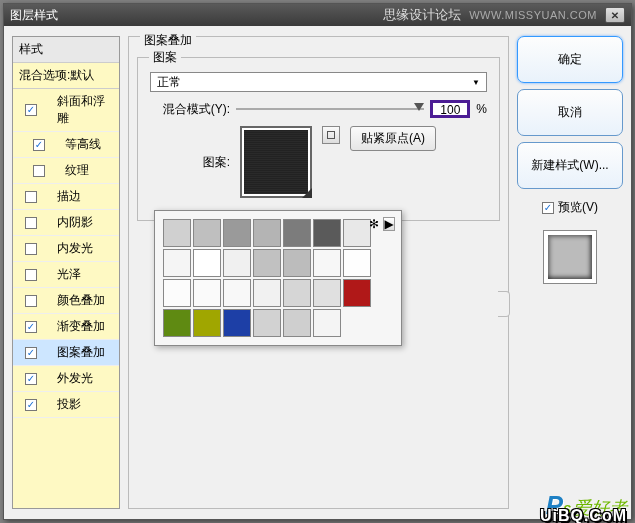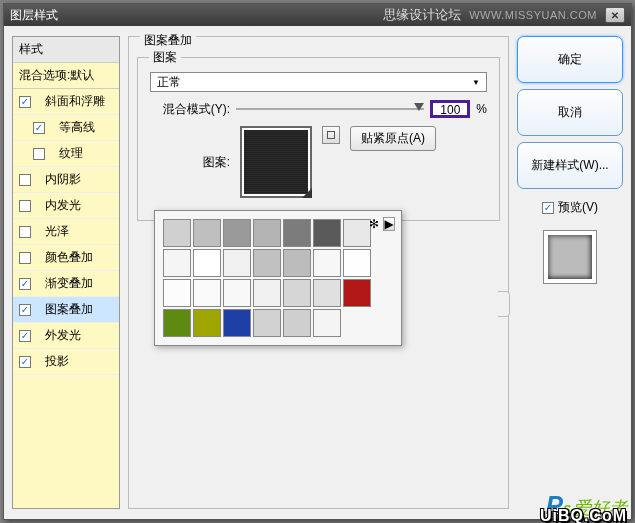--- a/index.html
+++ b/index.html
@@ -9,21 +9,21 @@
 .titlebar .title { font-size: 12px; }
 .titlebar .right { display: flex; align-items: center; gap: 8px; }
 .titlebar .brand { font-size: 13px; color: #ddd; }
 .titlebar .url { font-size: 11px; color: #aaa; letter-spacing: 0.5px; }
 .close-btn { width: 20px; height: 16px; background: linear-gradient(#e0e0e0,#bbb); border: 1px solid #555; border-radius: 2px; display: flex; align-items: center; justify-content: center; cursor: pointer; }
 .close-btn span { color: #333; font-size: 10px; font-weight: bold; }
 .body { display: flex; padding: 10px 8px; gap: 8px; height: calc(100% - 22px); }
 .left-panel { width: 108px; border: 1px solid #999; background: #fef9c3; }
 .lp-header { background: #e8e8e8; border-bottom: 1px solid #ccc; padding: 4px 6px; }
 .lp-sub { padding: 4px 6px; border-bottom: 1px solid #ccc; }
-.lp-item { display: flex; align-items: center; padding: 4px 6px; border-bottom: 1px solid #eee; cursor: pointer; gap: 14px; }
+.lp-item { display: flex; align-items: center; padding: 4px 12px; border-bottom: 1px solid #eee; cursor: pointer; gap: 20px; }
 .lp-item.selected { background: #cde6ff; }
 .lp-item.indent { padding-left: 20px; }
 .chk { width: 12px; height: 12px; border: 1px solid #777; background: #fff; display: inline-flex; align-items: center; justify-content: center; flex-shrink: 0; }
 .chk.on::after { content: "✓"; color: #1a6fd4; font-size: 10px; line-height: 1; }
 .mid-panel { flex: 1; position: relative; }
 .group-title { position: absolute; left: 12px; top: -4px; background: #f0f0f0; padding: 0 4px; z-index: 2; }
 .group-box { border: 1px solid #bbb; height: 100%; padding: 14px 8px 12px; position: relative; }
 .inner-title { position: absolute; left: 20px; top: 12px; background: #f0f0f0; padding: 0 4px; z-index: 2; }
 .inner-box { border: 1px solid #bbb; padding: 14px 12px; margin-top: 6px; }
 .row { display: flex; align-items: center; margin-bottom: 8px; gap: 6px; }
@@ -83,20 +83,24 @@
           <div class="lp-item indent">
             <span class="chk on"></span>
             <span>等高线</span>
           </div>
           <div class="lp-item indent">
             <span class="chk"></span>
             <span>纹理</span>
           </div>
           <div class="lp-item">
             <span class="chk"></span>
+            <span>描边</span>
+          </div>
+          <div class="lp-item">
+            <span class="chk"></span>
             <span>内阴影</span>
           </div>
           <div class="lp-item">
             <span class="chk"></span>
             <span>内发光</span>
           </div>
           <div class="lp-item">
             <span class="chk"></span>
             <span>光泽</span>
           </div>

